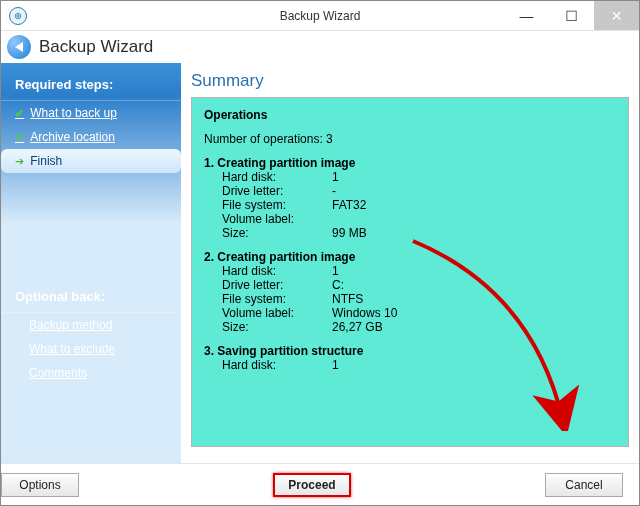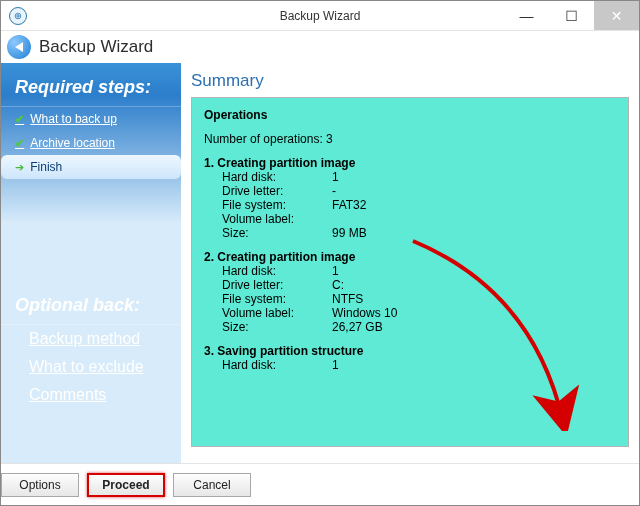--- a/index.html
+++ b/index.html
@@ -9,37 +9,37 @@
   .titlebar-title { position:absolute; left:50%; transform:translateX(-50%); font-size:12px; color:#333; }
   .titlebar-btns { margin-left:auto; display:flex; height:100%; }
   .tb-btn { width:45px; height:100%; display:flex; align-items:center; justify-content:center; font-family:Arial; font-size:14px; color:#333; background:#fff; }
   .tb-close { background:#c8c8c8; color:#fff; font-size:14px; }
   .header { height:32px; display:flex; align-items:center; padding-left:6px; }
   .back-btn { width:24px; height:24px; border-radius:50%; background:radial-gradient(circle at 30% 30%,#8cc9ff,#1f7fd2); display:flex; align-items:center; justify-content:center; margin-right:8px; }
   .back-arrow { width:0; height:0; border-top:5px solid transparent; border-bottom:5px solid transparent; border-right:8px solid #fff; }
   .header-title { font-size:17px; color:#2d2d2d; }
   .body { display:flex; height:calc(100% - 30px - 32px - 42px); }
   .sidebar { width:180px; background:linear-gradient(180deg,#3a92d8 0%,#2c7ecb 8%,#d7ebfa 40%,#d7ebfa 100%); padding:8px 0; color:#fff; }
-  .sb-section { color:#fff; font-weight:bold; font-size:18px; padding:6px 14px 8px 14px; border-bottom:1px solid rgba(255,255,255,.25);font-style:italic; }
+  .sb-section { color:#fff; font-weight:bold; font-size:13px; padding:6px 14px 8px 14px; border-bottom:1px solid rgba(255,255,255,.25); }
   .sb-item { display:flex; align-items:center; padding:5px 14px; color:#fff; text-decoration:underline; font-size:12px; cursor:pointer; }
   .sb-item.done::before { content:"✔"; color:#4fcb3a; font-weight:bold; margin-right:6px; text-decoration:none; display:inline-block; font-size:11px; }
   .sb-item.current { background:linear-gradient(180deg,#eef7ff,#cde6fb); color:#0d3d73; text-decoration:none;border-radius:6px; }
   .sb-item.current::before { content:"➔"; color:#4ab939; margin-right:6px; font-size:11px; }
   .sb-section.opt { margin-top:110px; color:#fff; }
-  .sb-opt { padding:5px 14px 5px 28px; color:#fff; text-decoration:underline; font-size:16px; cursor:pointer; }
+  .sb-opt { padding:5px 14px 5px 28px; color:#fff; text-decoration:underline; font-size:12px; cursor:pointer; }
   .main { flex:1; padding:8px 10px 8px 10px; position:relative; }
   .summary-row { display:flex; align-items:flex-start; margin-bottom:6px; }
   .summary-title { font-size:17px; color:#2d6fb0; margin-right:14px; }
   .watermark { position:absolute; right:12px; top:8px; font-size:16px; font-weight:bold; color:#0a58c3; }
   .ops-panel { border:1px solid #b4b4b4; background:#5eead4; height:350px; padding:10px 12px; overflow:hidden; color:#000; font-size:12px; }
   .ops-panel b { font-weight:bold; }
   .op-block { margin-top:10px; }
   .op-row { display:flex; padding-left:18px; }
   .op-label { width:110px; }
-  .footer { height:42px; display:flex; align-items:center; justify-content:flex-start; gap:8px; padding-right:16px; border-top:1px solid #e4e4e4; }
+  .footer { height:42px; display:flex; align-items:center; justify-content:space-between; gap:8px; padding-right:16px; border-top:1px solid #e4e4e4; }
   .btn { min-width:78px; height:24px; border:1px solid #a8a8a8; background:linear-gradient(#fdfdfd,#e7e7e7); font-size:12px; color:#222; padding:0 10px; cursor:pointer; }
   .btn-highlight { border:2px solid #d40000; box-shadow:0 0 3px rgba(212,0,0,.7); font-weight:bold; }
   .arrow-ann { position:absolute; width:190px; height:200px; pointer-events:none; right:56px; top:168px; }
 </style>
 </head>
 <body>
 
 <div class="titlebar">
   <div class="titlebar-icon">◎</div>
   <div class="titlebar-title">Backup Wizard</div>

